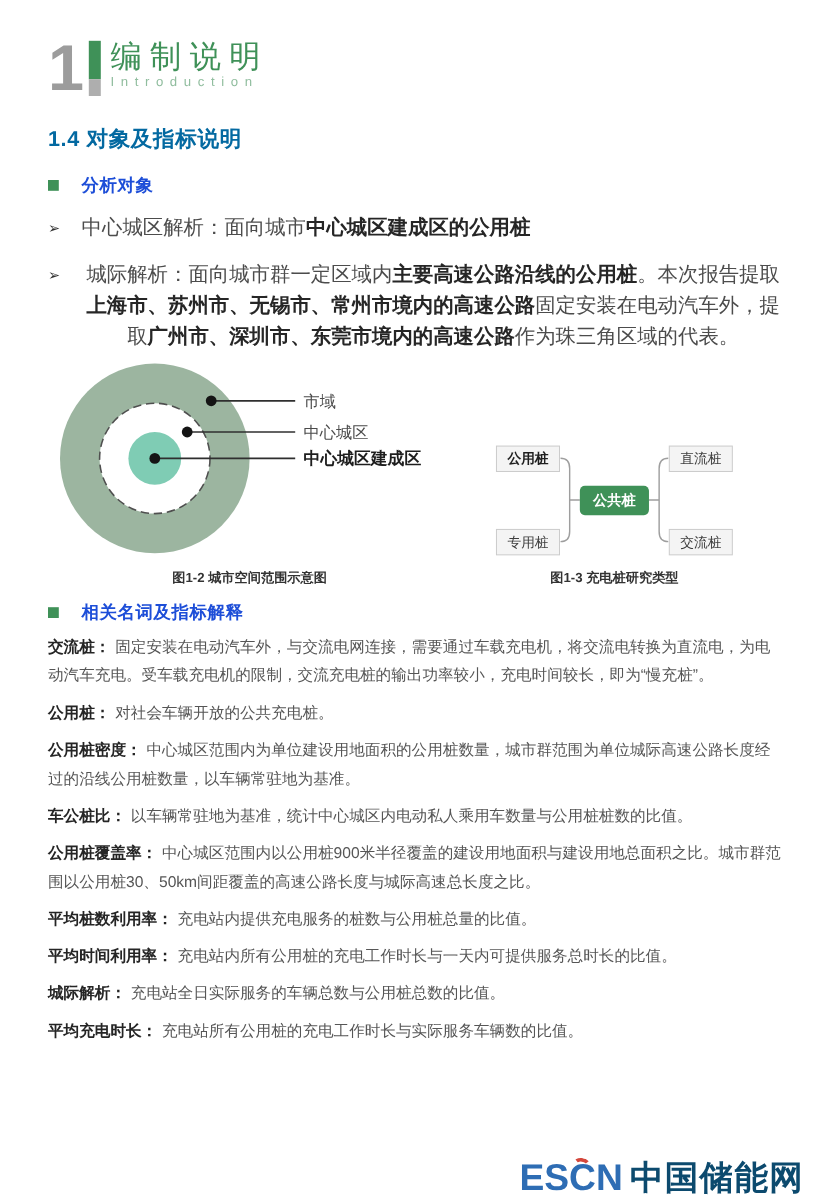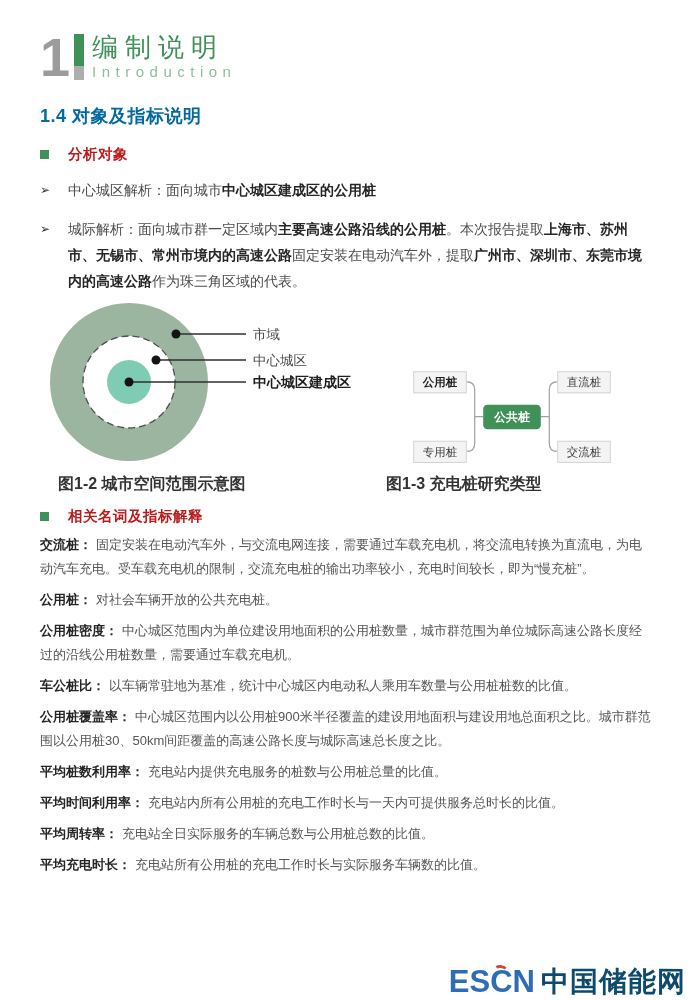--- a/index.html
+++ b/index.html
@@ -19,56 +19,56 @@
   }
   .chapter-bar { width:10px; margin:4px 8px 0 6px; display:flex; flex-direction:column; }
   .bar-green { width:10px; height:32px; background:#3f9158; }
   .bar-gray  { width:10px; height:14px; background:#aeaeae; }
   .chapter-titles { padding-top:2px; }
   .chapter-title {
     font-size:26px; line-height:30px; font-weight:normal; color:#3f9158;
     letter-spacing:7px;
   }
   .chapter-sub {
-    font-size:15px; color:#90bd9e; letter-spacing:5.5px; margin-top:1px;
+    font-size:11px; color:#90bd9e; letter-spacing:5.5px; margin-top:1px;
   }
 
   .section-title {
     margin-top:14px; font-size:18px; font-weight:bold; color:#0369a1;
     letter-spacing:0.5px;
   }
 
   .subhead { display:flex; align-items:center; margin-top:17px; }
   .sq { width:9px; height:9px; background:#3f9158; margin-right:19px; flex:0 0 auto; }
-  .subhead-label { font-size:14.5px; font-weight:bold; color:#b91c1c; letter-spacing:0.5px; }
+  .subhead-label { font-size:14.5px; font-weight:bold; color:#1d4ed8; letter-spacing:0.5px; }
 
   .bullet { display:flex; margin-top:13px; }
   .arrow { width:28px; flex:0 0 auto; font-size:12px; color:#333; line-height:26px; }
-  .bullet-text { font-size:14px; line-height:26px; color:#4c4c4c; }
+  .bullet-text { font-size:17px; line-height:26px; color:#4c4c4c;text-align:center; }
   .bullet-text .b { font-weight:bold; color:#262626; }
 
   
   .figures { display:flex; margin-top:4px;align-items:flex-end; }
   .fig-left  { width:330px; margin-left:10px; }
   .fig-right { width:252px; margin-left:auto; margin-right:16px; padding-top:28px; }
   .captions { display:flex; margin-top:4px; }
-  .cap { font-size:16px; font-weight:bold; color:#333333; }
+  .cap { font-size:11px; font-weight:bold; color:#333333; text-align:center; }
   .cap-left  { width:300px; margin-left:18px; }
   .cap-right { width:252px; margin-left:auto; margin-right:16px; }
 
   svg text { font-family:"Liberation Sans","DejaVu Sans",sans-serif; }
 
   
   .glossary { margin-top:6px; }
   .def { font-size:13px; line-height:24px; margin:7px 0; color:#565656; }
   .def .term { font-weight:bold; color:#252525; margin-right:4px; }
 
   
   .footer-logo {
-    position:absolute; right:6px; bottom:0px; display:flex; align-items:center;
+    position:absolute; right:22px; bottom:0px; display:flex; align-items:center;
     height:36px;
   }
   .escn { position:relative; font-size:31px; font-weight:bold; color:#2e6db4;
           letter-spacing:0px; line-height:36px; }
   .escn-arc {
     position:absolute; left:44px; top:1px; width:15px; height:12px;
     border:3.5px solid transparent; border-top-color:#d4473c;
     border-radius:50%; transform:rotate(8deg);
   }
   .cnname { font-size:28px; font-weight:bold; color:#0c4a6e; margin-left:6px;
@@ -153,26 +153,26 @@
   </div>
 
   <div class="subhead" style="margin-top:12px">
     <span class="sq"></span>
     <span class="subhead-label">相关名词及指标解释</span>
   </div>
 
   <div class="glossary">
     <p class="def"><span class="term">交流桩：</span><span>固定安装在电动汽车外，与交流电网连接，需要通过车载充电机，将交流电转换为直流电，为电动汽车充电。受车载充电机的限制，交流充电桩的输出功率较小，充电时间较长，即为“慢充桩”。</span></p>
     <p class="def"><span class="term">公用桩：</span><span>对社会车辆开放的公共充电桩。</span></p>
-    <p class="def"><span class="term">公用桩密度：</span><span>中心城区范围内为单位建设用地面积的公用桩数量，城市群范围为单位城际高速公路长度经过的沿线公用桩数量，需要通过车载充电机。</span></p>
+    <p class="def"><span class="term">公用桩密度：</span><span>中心城区范围内为单位建设用地面积的公用桩数量，城市群范围为单位城际高速公路长度经过的沿线公用桩数量，以车辆常驻地为基准。</span></p>
     <p class="def"><span class="term">车公桩比：</span><span>以车辆常驻地为基准，统计中心城区内电动私人乘用车数量与公用桩桩数的比值。</span></p>
     <p class="def"><span class="term">公用桩覆盖率：</span><span>中心城区范围内以公用桩900米半径覆盖的建设用地面积与建设用地总面积之比。城市群范围以公用桩30、50km间距覆盖的高速公路长度与城际高速总长度之比。</span></p>
     <p class="def"><span class="term">平均桩数利用率：</span><span>充电站内提供充电服务的桩数与公用桩总量的比值。</span></p>
     <p class="def"><span class="term">平均时间利用率：</span><span>充电站内所有公用桩的充电工作时长与一天内可提供服务总时长的比值。</span></p>
-    <p class="def"><span class="term">平均周转率：</span><span>充电站全日实际服务的车辆总数与公用桩总数的比值。</span></p>
+    <p class="def"><span class="term">城际解析：</span><span>充电站全日实际服务的车辆总数与公用桩总数的比值。</span></p>
     <p class="def"><span class="term">平均充电时长：</span><span>充电站所有公用桩的充电工作时长与实际服务车辆数的比值。</span></p>
   </div>
 
   <div class="footer-logo">
     <span class="escn">
       <span>ESCN</span>
       <span class="escn-arc"></span>
     </span>
     <span class="cnname">中国储能网</span>
   </div>

